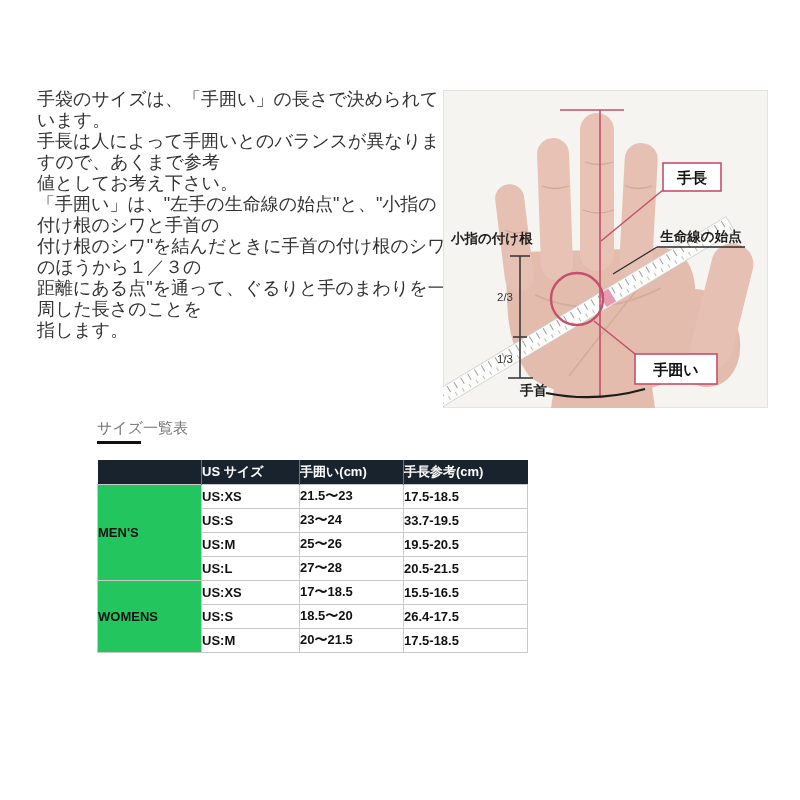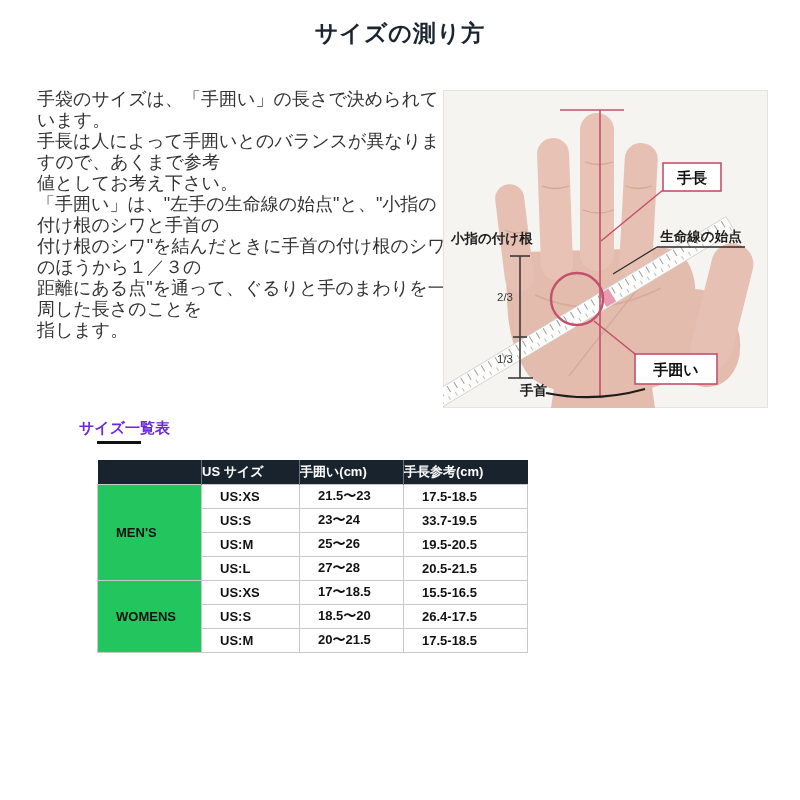--- a/index.html
+++ b/index.html
@@ -33,24 +33,24 @@
     color: #333;
     white-space: pre-line;
   }
   .diagram-wrap {
     position: absolute;
     top: 90px; left: 443px;
     width: 295px; height: 318px;
   }
   .section-heading {
     position: absolute;
-    top: 419px; left: 79px;
+    top: 419px; left: 97px;
     font-size: 15px;
-    font-weight: bold;
-    color: #6d28d9;
+    font-weight: normal;
+    color: #737373;
   }
   .heading-underline {
     position: absolute;
     top: 441px; left: 97px;
     width: 44px; height: 3px;
     background: #111;
   }
   .size-table {
     position: absolute;
     top: 460px; left: 97px;
@@ -68,37 +68,35 @@
     background: #18232e;
     color: #ffffff;
     border-left: 1px solid #6b7681;
     font-weight: bold;
   }
   .size-table thead th:first-child { border-left: none; }
   .size-table td {
     background: #ffffff;
     color: #111;
     border: 1px solid #c9c9c9;
-    padding-left: 18px;
   }
   .size-table td.cat {
     background: #22c55e;
     color: #111;
   }
   .col-cat   { width: 104px; }
   .col-size  { width: 98px;  }
   .col-girth { width: 104px; }
   .col-len   { width: 124px; }
 </style>
 </head>
 <body>
 
 <div class="page">
 
-  <h1 class="page-title">サイズの測り方</h1>
 
   <p class="intro-text">手袋のサイズは、「手囲い」の長さで決められています。
 手長は人によって手囲いとのバランスが異なりますので、あくまで参考
 値としてお考え下さい。
 「手囲い」は、"左手の生命線の始点"と、"小指の付け根のシワと手首の
 付け根のシワ"を結んだときに手首の付け根のシワのほうから１／３の
 距離にある点"を通って、ぐるりと手のまわりを一周した長さのことを
 指します。</p>
 
   <div class="diagram-wrap">

